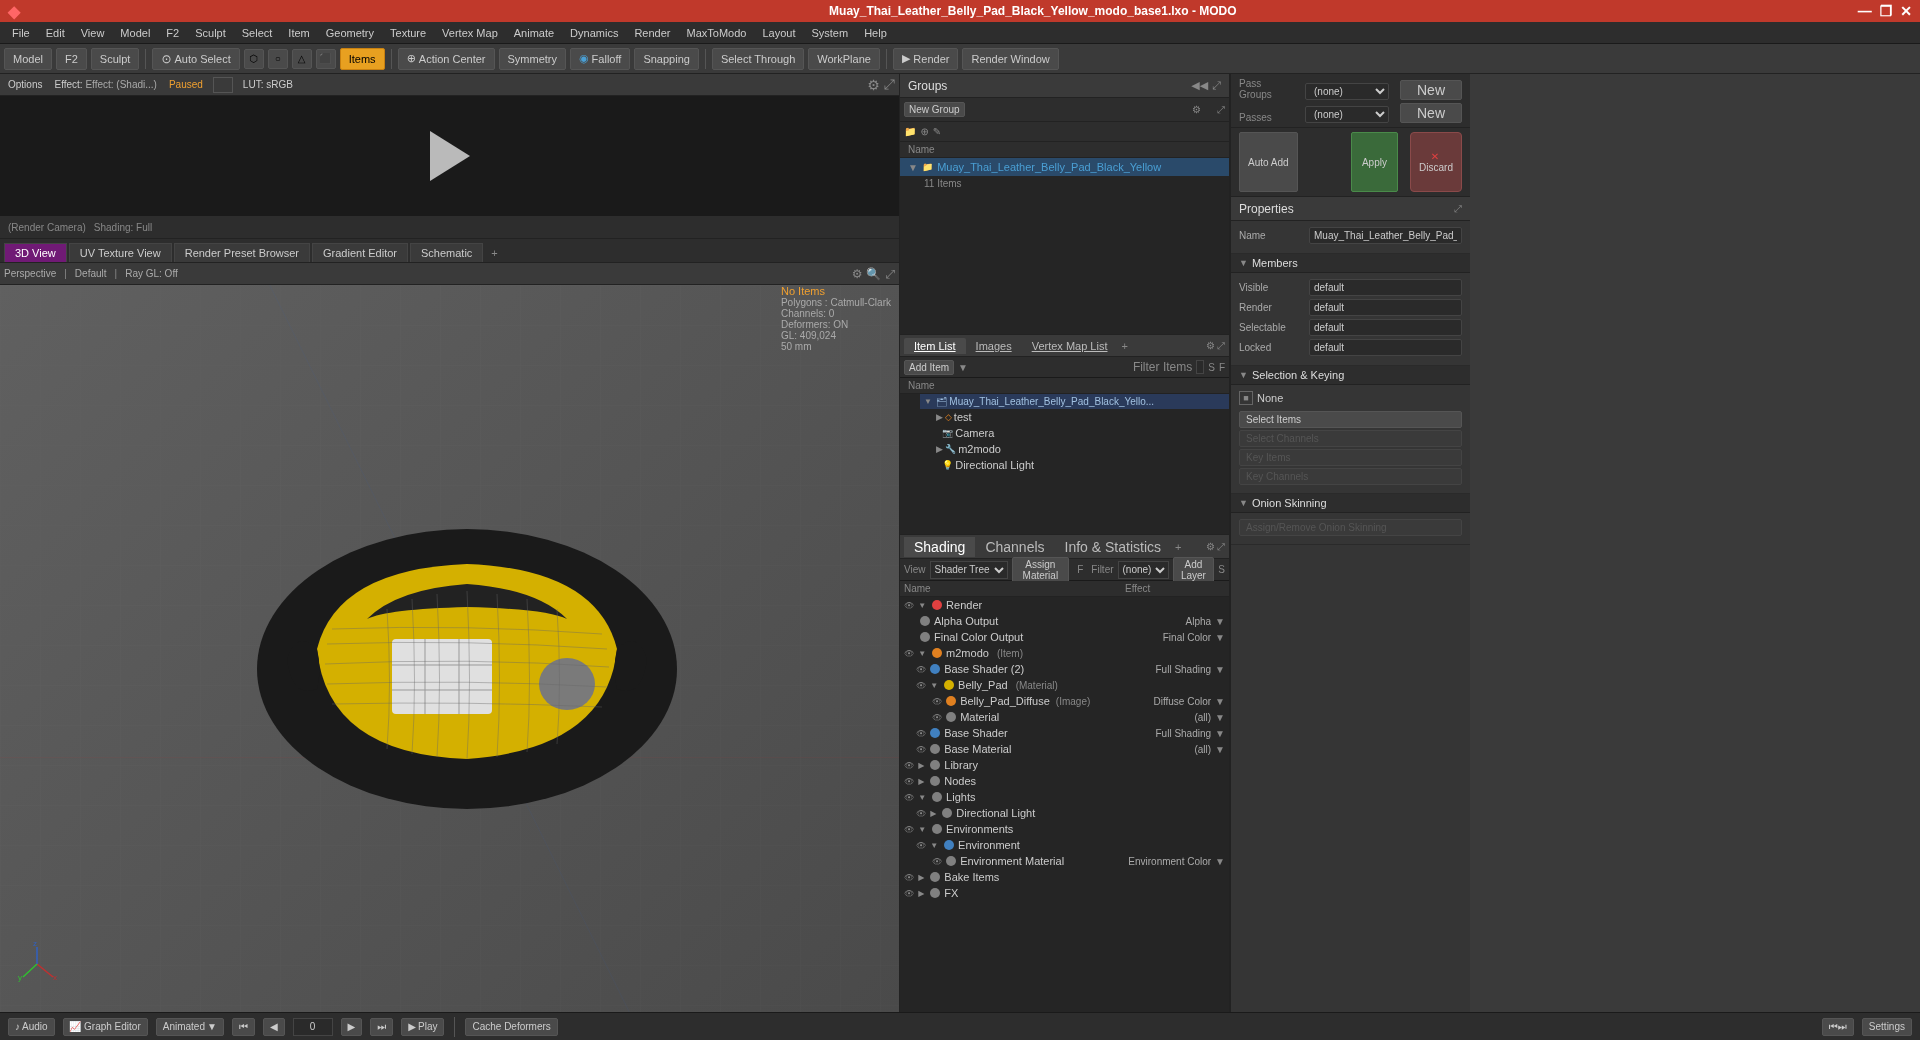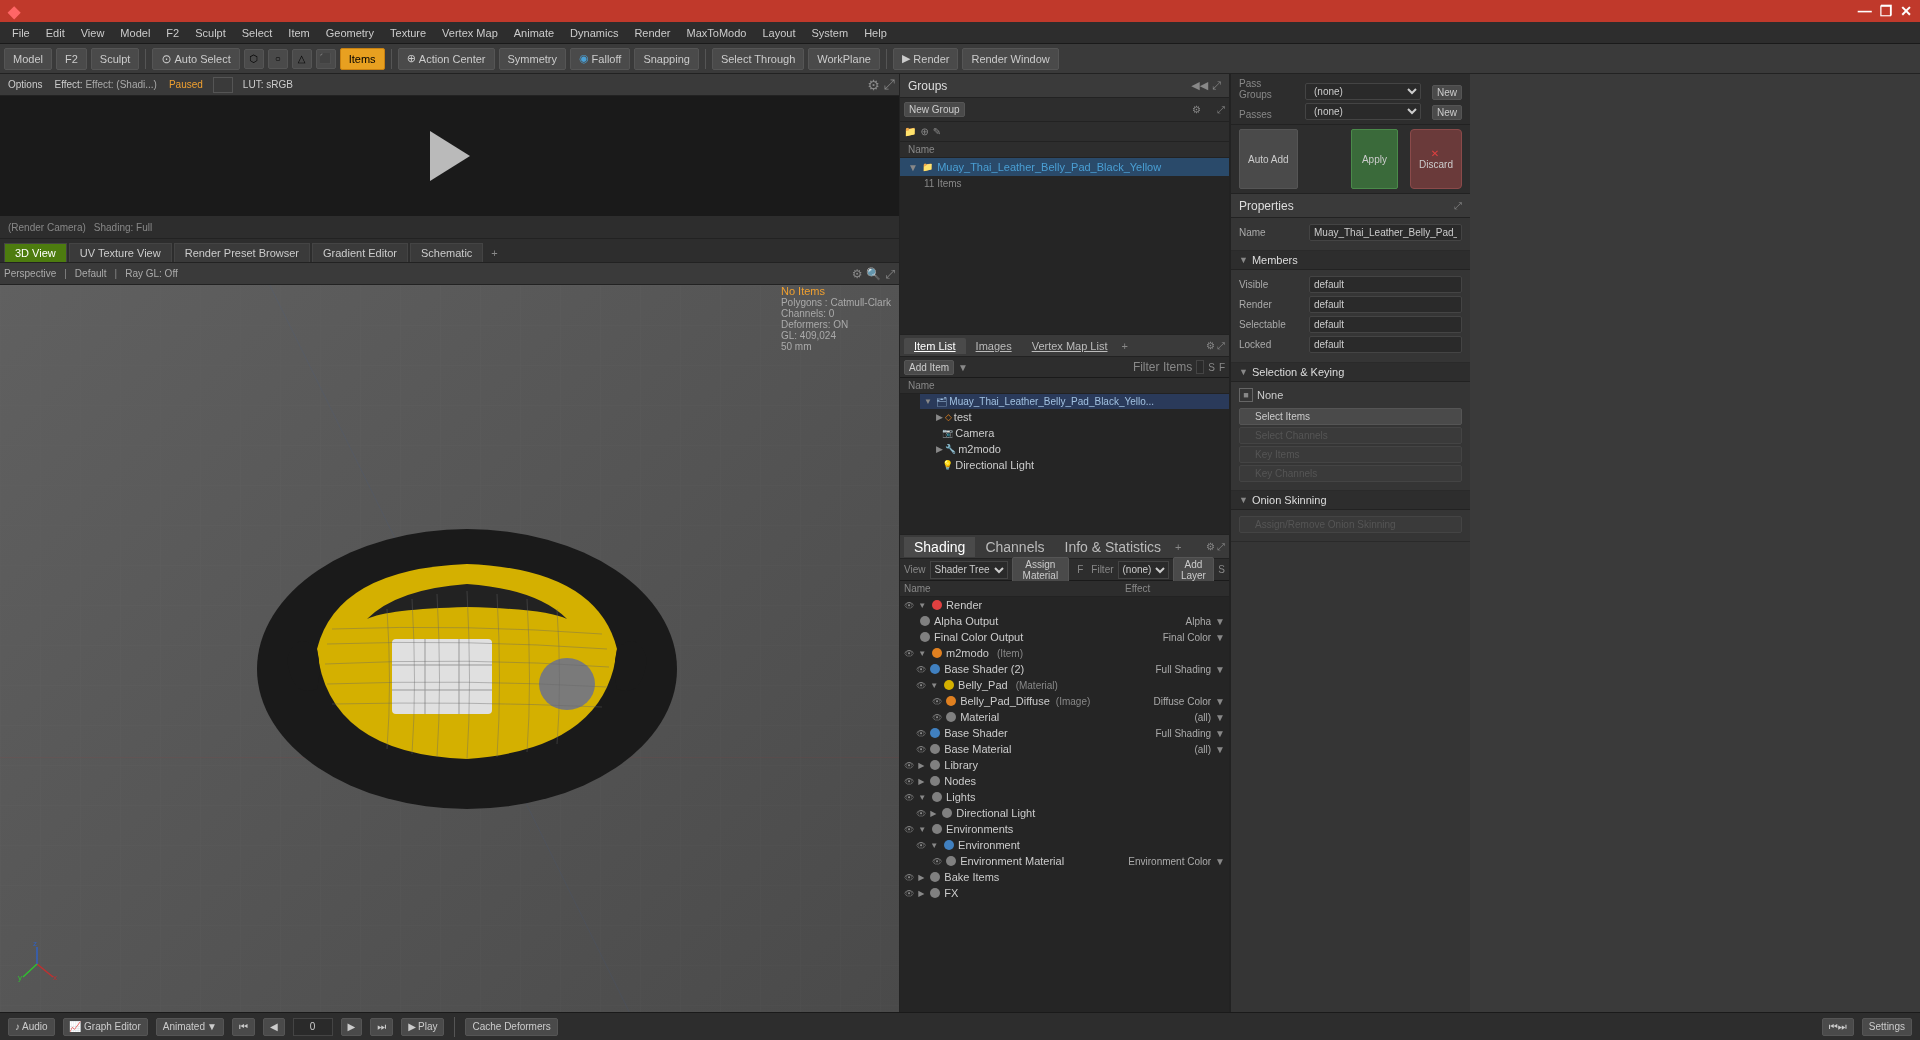--- a/index.html
+++ b/index.html
@@ -30,21 +30,21 @@
 
     
     #render-preview { background: #000; height: 165px; position: relative; border-bottom: 1px solid #222; }
     #render-toolbar { background: #3a3a3a; height: 22px; display: flex; align-items: center; padding: 0 4px; gap: 4px; border-bottom: 1px solid #222; }
     .render-tb-item { font-size: 10px; color: #ccc; padding: 0 4px; cursor: pointer; }
     #play-button { position: absolute; top: 50%; left: 50%; transform: translate(-50%,-50%); width: 0; height: 0; border-top: 25px solid transparent; border-bottom: 25px solid transparent; border-left: 40px solid rgba(255,255,255,0.7); cursor: pointer; }
 
     
     #view-tabs { background: #2d2d2d; height: 24px; display: flex; align-items: flex-end; border-bottom: 1px solid #222; padding: 0 4px; }
     .view-tab { padding: 3px 10px; font-size: 11px; cursor: pointer; background: #3a3a3a; border: 1px solid #444; border-bottom: none; margin-right: 2px; color: #ccc; }
-    .view-tab.active { background: #4d7c0f; color: #fff; }
+    .view-tab.active { background: #701a75; color: #fff; }
     .view-tab-add { padding: 3px 6px; font-size: 11px; color: #888; cursor: pointer; }
 
     
     #viewport { flex: 1; position: relative; background: #5a5a5a; overflow: hidden; }
     #viewport-toolbar { background: #3a3a3a; height: 22px; display: flex; align-items: center; padding: 0 4px; gap: 6px; border-bottom: 1px solid #222; }
     #viewport-content { width: 100%; height: calc(100% - 22px); position: relative; background: linear-gradient(135deg, #606060 0%, #4a4a4a 100%); }
 
     
     #bottom-bar { height: 28px; background: #2d2d2d; display: flex; align-items: center; padding: 0 8px; gap: 8px; border-top: 1px solid #1a1a1a; }
     .bottom-btn { background: #4a4a4a; border: 1px solid #555; color: #ccc; padding: 1px 6px; font-size: 10px; cursor: pointer; border-radius: 2px; height: 18px; display: flex; align-items: center; gap: 2px; }
@@ -88,27 +88,27 @@
 
     
     #right-panel { width: 240px; display: flex; flex-direction: column; border-left: 1px solid #222; background: #353535; }
     #properties-header { background: #3a3a3a; height: 24px; display: flex; align-items: center; justify-content: space-between; padding: 0 8px; border-bottom: 1px solid #222; }
     .prop-section { padding: 6px 8px; border-bottom: 1px solid #2a2a2a; }
     .prop-input { background: #2a2a2a; border: 1px solid #444; color: #ccc; padding: 2px 4px; font-size: 10px; width: 100%; border-radius: 2px; }
     .prop-select { background: #2a2a2a; border: 1px solid #444; color: #ccc; padding: 2px 4px; font-size: 10px; width: 100%; border-radius: 2px; appearance: none; }
     .prop-row { display: flex; align-items: center; margin-bottom: 3px; }
     .prop-row-label { color: #aaa; font-size: 10px; width: 70px; flex-shrink: 0; }
     .prop-row-value { flex: 1; }
-    .selection-btn { background: #4a4a4a; border: 1px solid #555; color: #ccc; padding: 2px 15px; font-size: 10px; cursor: pointer; width: 100%; margin-bottom: 2px; text-align: left; border-radius: 2px; }
+    .selection-btn { background: #4a4a4a; border: 1px solid #555; color: #ccc; padding: 2px 6px; font-size: 10px; cursor: pointer; width: 100%; margin-bottom: 2px; text-align: left; border-radius: 2px; }
     .selection-btn.disabled { color: #555; cursor: default; background: #3a3a3a; border-color: #444; }
     #pass-groups-bar { background: #2d2d2d; padding: 4px 8px; border-bottom: 1px solid #222; display: flex; flex-direction: column; gap: 3px; }
     .pass-row { display: flex; align-items: flex-end; gap: 11px; }
     .pass-row-label { color: #888; font-size: 10px; width: 55px; }
     .pass-select { background: #2a2a2a; border: 1px solid #444; color: #ccc; padding: 1px 4px; font-size: 10px; flex: 1; border-radius: 2px; }
-    .pass-new-btn { background: #4a4a4a; border: 1px solid #555; color: #ccc; padding: 1px 4px; font-size: 10px; cursor: pointer; border-radius: 2px; }
+    .pass-new-btn { background: #4a4a4a; border: 1px solid #555; color: #ccc; padding: 1px 16px; font-size: 14px; cursor: pointer; border-radius: 2px; }
     #action-btns { display: flex; gap: 12px; padding: 4px 8px; border-bottom: 1px solid #222; background: #2d2d2d; }
     .action-apply { background: #3a6a3a; border: 1px solid #4a8a4a; color: #ccc; padding: 2px 8px; font-size: 10px; cursor: pointer; border-radius: 2px; flex: 1; }
     .action-discard { background: #6a3a3a; border: 1px solid #8a4a4a; color: #ccc; padding: 18px 8px; font-size: 10px; cursor: pointer; border-radius: 4px; flex: 1; }
     .auto-add-btn { background: #4a4a4a; border: 1px solid #555; color: #ccc; padding: 2px 8px; font-size: 10px; cursor: pointer; border-radius: 2px; }
     .section-header { background: #2d2d2d; padding: 3px 8px; font-size: 11px; color: #ddd; border-bottom: 1px solid #222; display: flex; align-items: center; gap: 4px; }
     .section-triangle { color: #888; font-size: 9px; }
     .none-indicator { display: inline-flex; align-items: center; justify-content: center; width: 14px; height: 14px; border: 1px solid #666; color: #888; font-size: 9px; margin-right: 4px; }
 
     
     ::-webkit-scrollbar { width: 6px; height: 6px; }
@@ -121,20 +121,21 @@
     
     .win-x { color: white; font-size: 14px; cursor: pointer; }
   </style>
 </head>
 <body>
 
 <div id="title-bar">
   <div style="display:flex;align-items:center;gap:4px;width:200px;">
     <span style="font-size:16px;color:#ff6666;">◆</span>
   </div>
+  <div class="title">Muay_Thai_Leather_Belly_Pad_Black_Yellow_modo_base1.lxo - MODO</div>
   <div class="win-controls">
     <span>—</span>
     <span>❐</span>
     <span class="win-x">✕</span>
   </div>
 </div>
 
 <div id="menu-bar">
   <span>File</span>
   <span>Edit</span>

